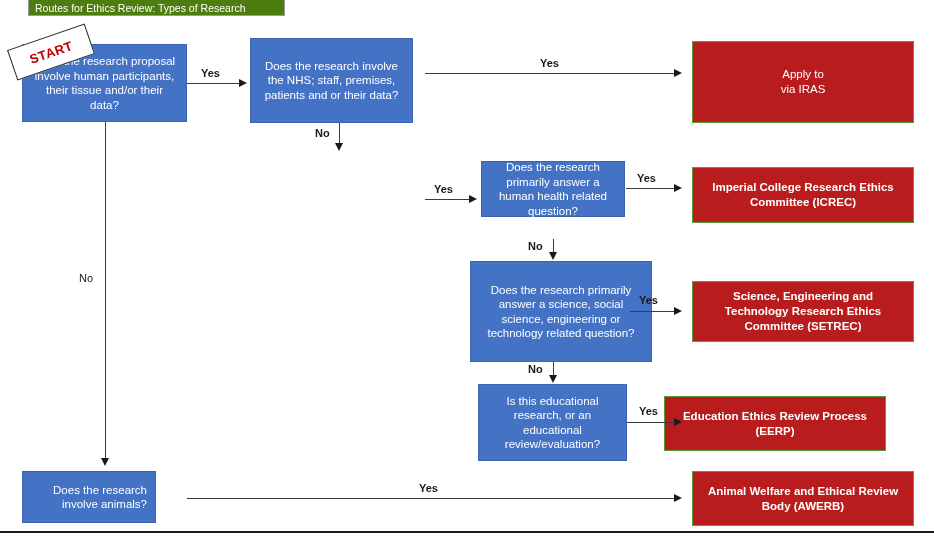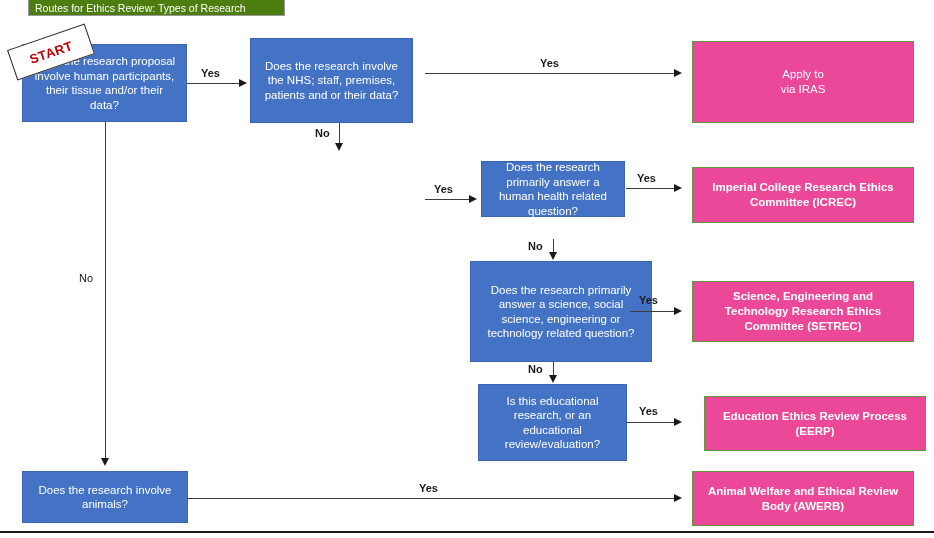--- a/index.html
+++ b/index.html
@@ -50,21 +50,21 @@
     font-size: 11.5px;
     line-height: 14.5px;
     padding: 3px 8px;
   }
   .node span { display: block; }
   .decision {
     background: #4472C4;
     border: 1px solid #3c64b0;
   }
   .outcome {
-    background: #ec4899;
+    background: #b91c1c;
     border: 1px solid #5f9839;
     font-weight: bold;
     font-size: 11.5px;
     line-height: 15px;
   }
   .outcome .reg { font-weight: normal; }
 
   
   .start-badge {
     position: absolute;
@@ -174,25 +174,25 @@
   </div>
 
   <div class="node outcome" style="left:692px; top:281px; width:222px; height:61px;">
     <span>Science, Engineering and Technology Research Ethics Committee (SETREC)</span>
   </div>
 
   <div class="node decision" style="left:478px; top:384px; width:149px; height:77px;">
     <span>Is this educational research, or an educational review/evaluation?</span>
   </div>
 
-  <div class="node outcome" style="left:704px; top:396px; width:222px; height:55px;">
+  <div class="node outcome" style="left:664px; top:396px; width:222px; height:55px;">
     <span>Education Ethics Review Process (EERP)</span>
   </div>
 
-  <div class="node decision" style="left:22px; top:471px; width:166px; height:52px;">
+  <div class="node decision" style="left:22px; top:471px; width:134px; height:52px;text-align:right;">
     <span>Does the research involve animals?</span>
   </div>
 
   <div class="node outcome" style="left:692px; top:471px; width:222px; height:55px;">
     <span>Animal Welfare and Ethical Review Body (AWERB)</span>
   </div>
 
   <div class="hline" style="left:187px; top:83px; width:52px;"></div>
   <div class="arrow-r" style="left:239px; top:78.5px;"></div>
   <div class="edge-label" style="left:201px; top:67px;">Yes</div>

